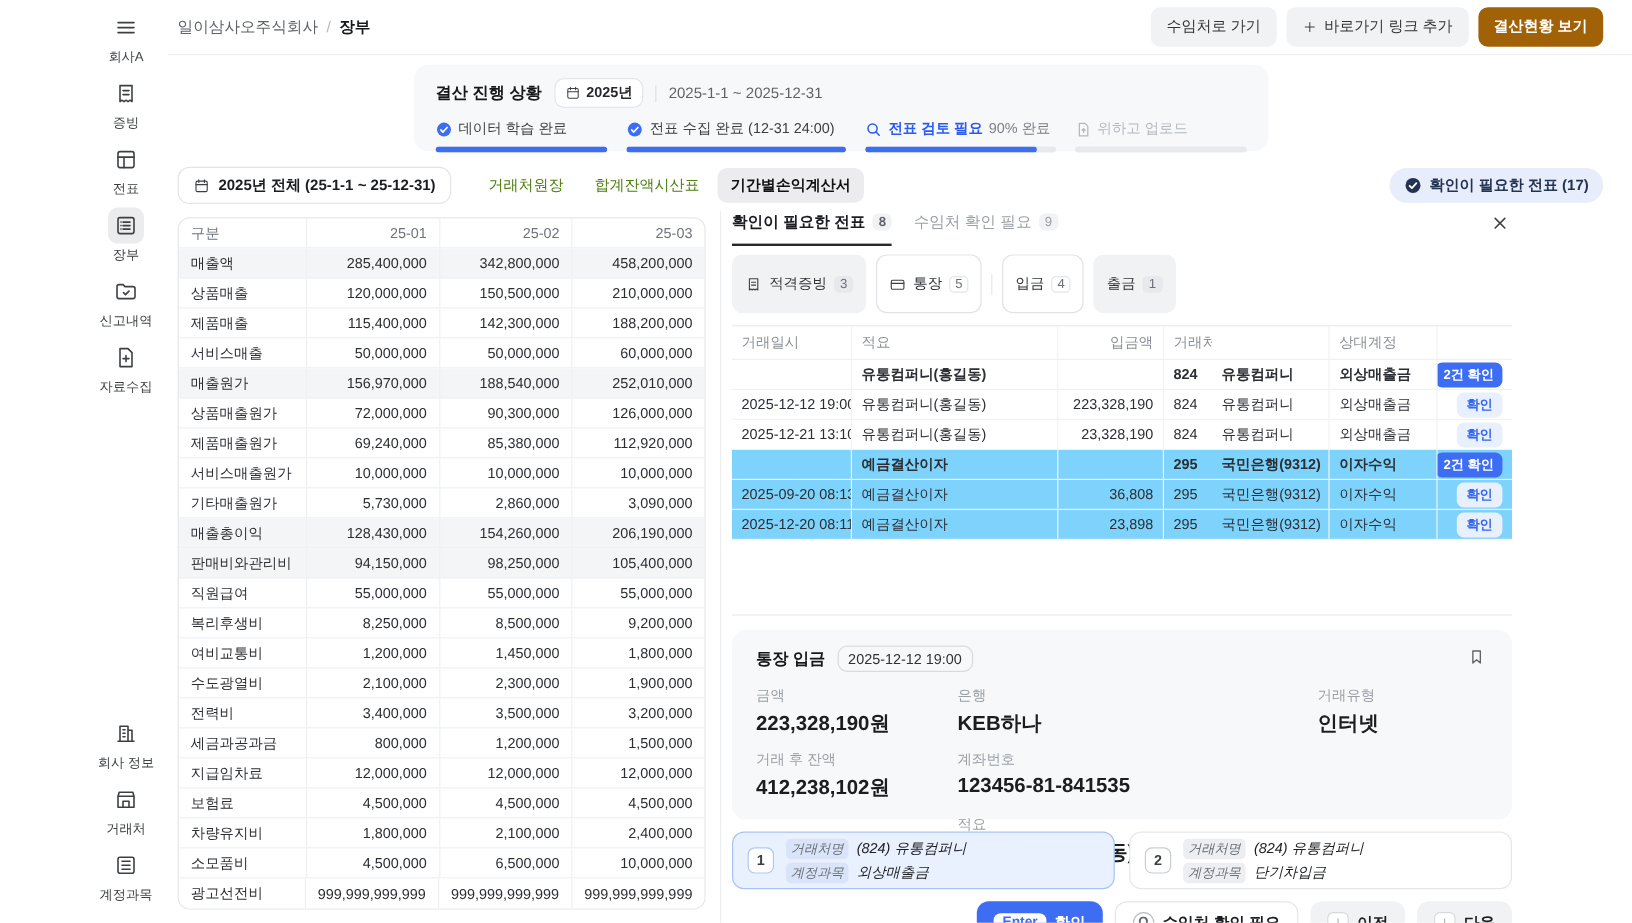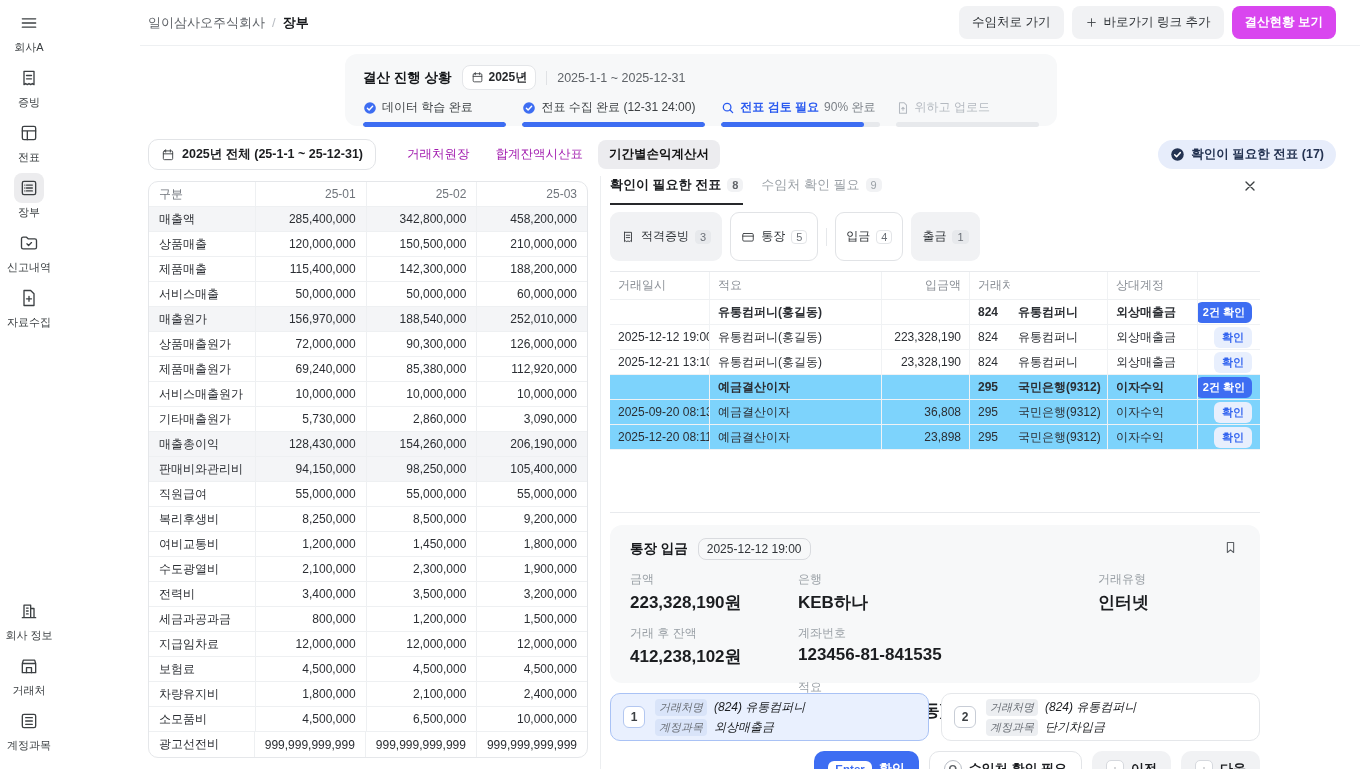--- a/index.html
+++ b/index.html
@@ -2,40 +2,40 @@
 <html><head>
 <meta charset="utf-8">
 <style>
   * { margin:0; padding:0; box-sizing:border-box; }
   html,body { width:1360px; height:769px; overflow:hidden; }
   body { font-family:"Liberation Sans","DejaVu Sans",sans-serif; background:#fff; color:#26282b; }
   .app { position:relative; width:1360px; height:769px; background:#fff; }
 
   
   .sidebar { position:absolute; left:0; top:0; width:140px; height:100%; background:#fff;
-             display:flex; flex-direction:column; padding:8px 6px 8px 0; }
+             display:flex; flex-direction:column; align-items:flex-end; padding:8px 6px 8px 0; }
   .side-item { width:58px; display:flex; flex-direction:column; align-items:center; gap:2px;
                margin-bottom:8px; cursor:pointer; }
   .side-ico { width:30px; height:30px; display:flex; align-items:center; justify-content:center; border-radius:8px; }
   .side-item.active .side-ico { background:#ececee; }
   .side-label { font-size:11px; color:#3c4043; white-space:nowrap; }
   .side-spacer { flex:1; }
   .icon-stroke { stroke:#3c4043; fill:none; stroke-width:1.6; stroke-linecap:round; stroke-linejoin:round; }
 
   
   .main { position:absolute; left:140px; top:0; right:0; bottom:0; }
   .topbar { height:46px; display:flex; align-items:center; padding:0 24px 0 8px; border-bottom:1px solid #eef0f2; }
   .crumb-co { font-size:13px; color:#5f6368; }
   .crumb-sep { font-size:13px; color:#b8bcc2; margin:0 7px; }
   .crumb-page { font-size:13px; font-weight:700; color:#16181b; }
   .topbar-right { margin-left:auto; display:flex; gap:8px; align-items:center; }
   .btn { border:none; border-radius:8px; font-family:inherit; font-size:12.5px; padding:8px 13px; cursor:pointer;
          display:flex; align-items:center; gap:6px; white-space:nowrap; }
   .btn-ghost { background:#f1f2f4; color:#2f3337; }
-  .btn-primary { background:#d946ef; color:#fff; font-weight:600; }
+  .btn-primary { background:#a16207; color:#fff; font-weight:600; }
 
   
   .progress-card { position:absolute; left:205px; top:54px; width:712px; height:72px; background:#f7f8f9;
                    border-radius:12px; padding:11px 18px 0 18px; }
   .pc-row1 { display:flex; align-items:center; gap:10px; }
   .pc-title { font-size:13.5px; font-weight:700; color:#16181b; }
   .pc-chip { display:flex; align-items:center; gap:5px; background:#fff; border:1px solid #e4e6e9; border-radius:8px;
              padding:3px 8px; font-size:12px; font-weight:600; color:#26282b; cursor:pointer; }
   .pc-div { width:1px; height:14px; background:#e0e2e5; }
   .pc-range { font-size:12.5px; color:#5f6368; }
@@ -46,21 +46,21 @@
   .step-link { color:#2a5af0; font-weight:700; }
   .step-sub { color:#7b8087; }
   .bar { height:5px; border-radius:3px; background:#e7e9ec; overflow:hidden; }
   .fill { height:100%; background:#3d6df2; border-radius:3px; }
 
   
   .filter-row { position:absolute; left:8px; top:139px; right:24px; display:flex; align-items:center; }
   .period-pill { display:flex; align-items:center; gap:7px; background:#fff; border:1px solid #e2e4e7; border-radius:10px;
                  padding:6px 12px; font-size:12.5px; font-weight:600; color:#1b1d20; cursor:pointer; }
   .tabs { display:flex; gap:4px; margin-left:20px; }
-  .tab { padding:6px 11px; font-size:12.5px; color:#a21caf; border-radius:8px; cursor:pointer; white-space:nowrap; }
+  .tab { padding:6px 11px; font-size:12.5px; color:#4d7c0f; border-radius:8px; cursor:pointer; white-space:nowrap; }
   .tab.active { background:#ececef; color:#111; font-weight:700; }
   .need-badge { margin-left:auto; display:flex; align-items:center; gap:6px; background:#e7edfb; border-radius:16px;
                 padding:6px 12px; font-size:12.5px; font-weight:600; color:#243352; cursor:pointer; }
 
   
   .ledger { position:absolute; left:8px; top:181px; width:440px; border:1px solid #e5e7ea; border-radius:10px;
             overflow:hidden; background:#fff; }
   .lrow { display:flex; height:25px; border-bottom:1px solid #eef0f2; font-size:12px; color:#2b2e33; }
   .lrow:last-child { border-bottom:none; }
   .lrow.hdr { color:#6f747b; }

